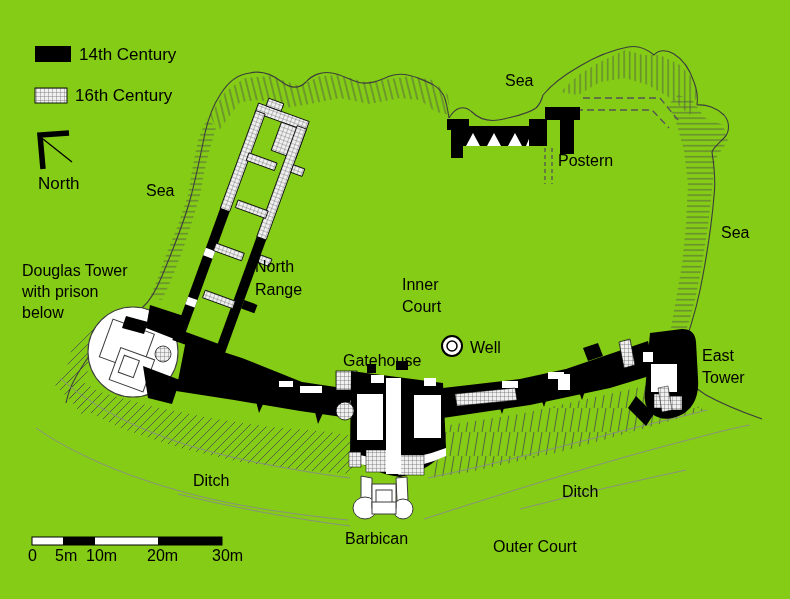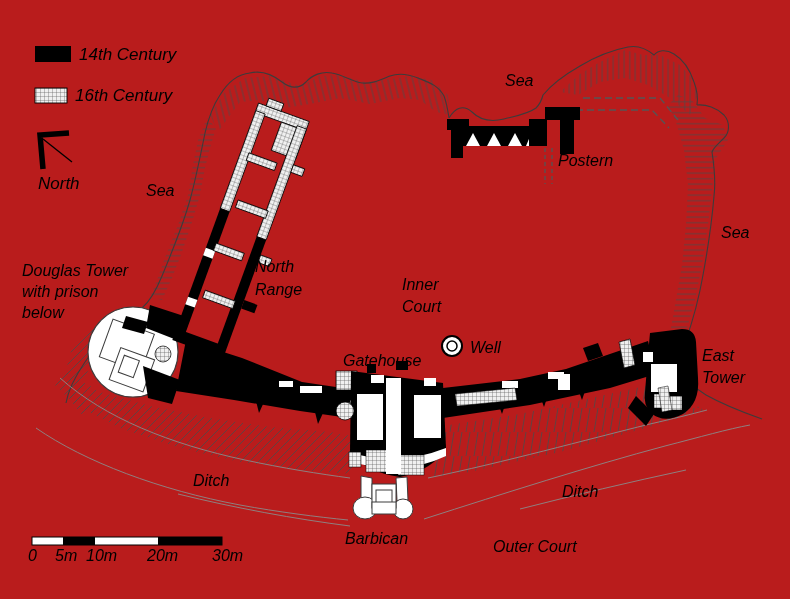--- a/index.html
+++ b/index.html
@@ -1,17 +1,17 @@
 <!DOCTYPE html>
 <html><head>
 <meta charset="utf-8">
 <style>
   html,body{margin:0;padding:0;background:#fff;}
-  .stage{position:relative;width:790px;height:599px;background:#b91c1c;overflow:hidden;
-         font-family:"Liberation Sans",sans-serif;font-style:italic;}
+  .stage{position:relative;width:790px;height:599px;background:#84cc16;overflow:hidden;
+         font-family:"Liberation Sans",sans-serif;}
   svg{display:block}
   text{fill:#000;font-family:"Liberation Sans",sans-serif;font-size:16px;}
   text.lg{font-size:17px;}
 </style>
 </head>
 <body>
 
 <div class="stage">
 <svg width="790" height="599" viewBox="0 0 790 599">
   <defs>

